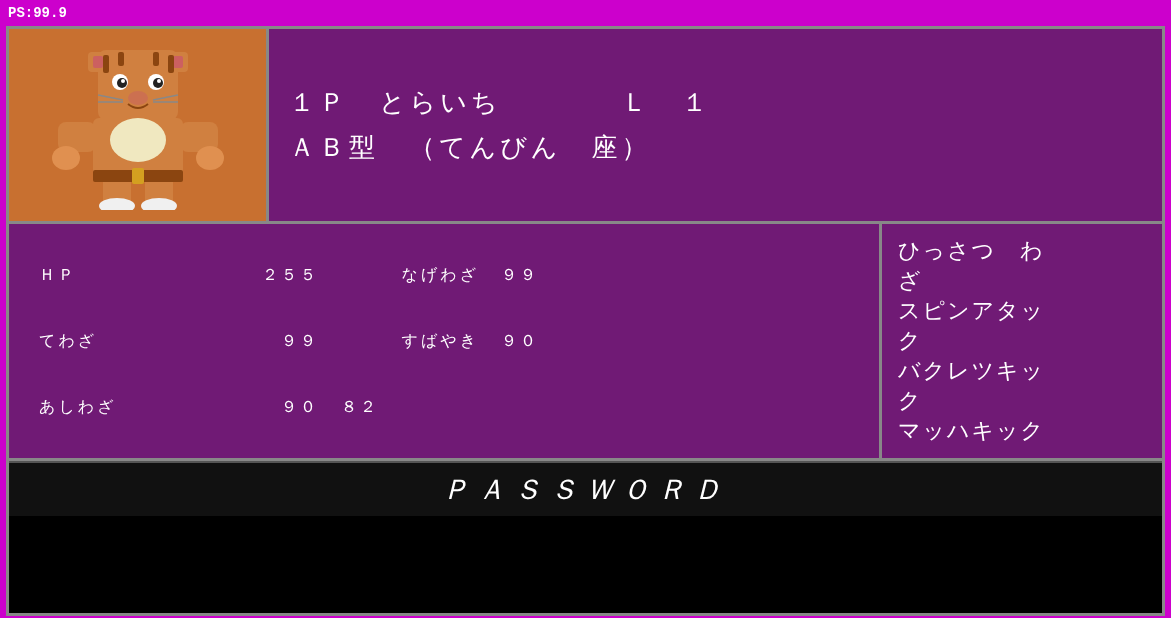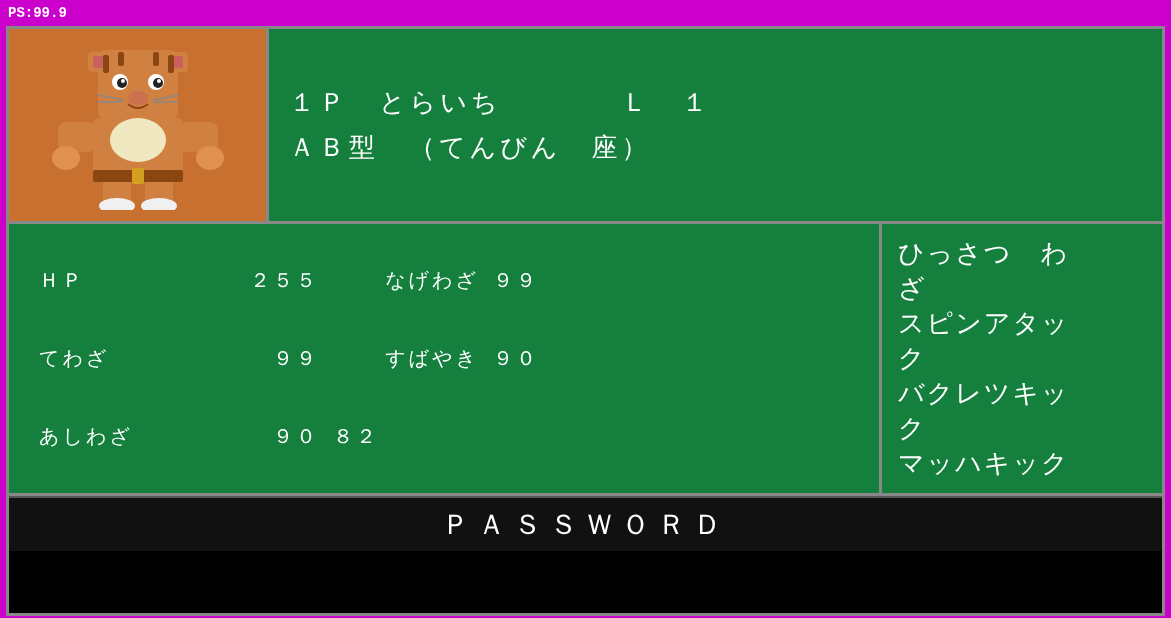--- a/index.html
+++ b/index.html
@@ -21,21 +21,21 @@
     }
 
     #title-bar span {
       color: white;
       font-size: 14px;
       font-weight: bold;
     }
 
     #game-container {
       margin: 0 6px 6px 6px;
-      background: #15803d;
+      background: #701a75;
       border: 3px solid #888;
       height: 590px;
       display: flex;
       flex-direction: column;
     }
 
     
     #top-section {
       display: flex;
       flex-direction: row;
@@ -90,21 +90,21 @@
       display: flex;
       flex-direction: column;
       justify-content: space-around;
     }
 
     .stat-row {
       display: flex;
       flex-direction: row;
       align-items: center;
       color: white;
-      font-size: 20px;
+      font-size: 16px;
       letter-spacing: 3px;
     }
 
     .stat-label {
       width: 200px;
     }
 
     .stat-value {
       width: 80px;
       text-align: right;
@@ -124,39 +124,40 @@
       width: 280px;
       min-width: 280px;
       padding: 12px 16px;
       display: flex;
       flex-direction: column;
       justify-content: space-around;
     }
 
     .move-item {
       color: white;
-      font-size: 26px;
+      font-size: 22px;
       letter-spacing: 2px;
       white-space: nowrap;
     }
 
     
     #bottom-section {
       height: 55px;
       display: flex;
       align-items: center;
       justify-content: center;
       background: #111;
       border-top: 2px solid #555;
     }
 
     .password-text {
       color: white;
       font-size: 28px;
       letter-spacing: 8px;
+      font-style: italic;
     }
 
     #remainder-section {
       flex: 1;
       background: #000;
     }
   </style>
 </head>
 <body>
 

